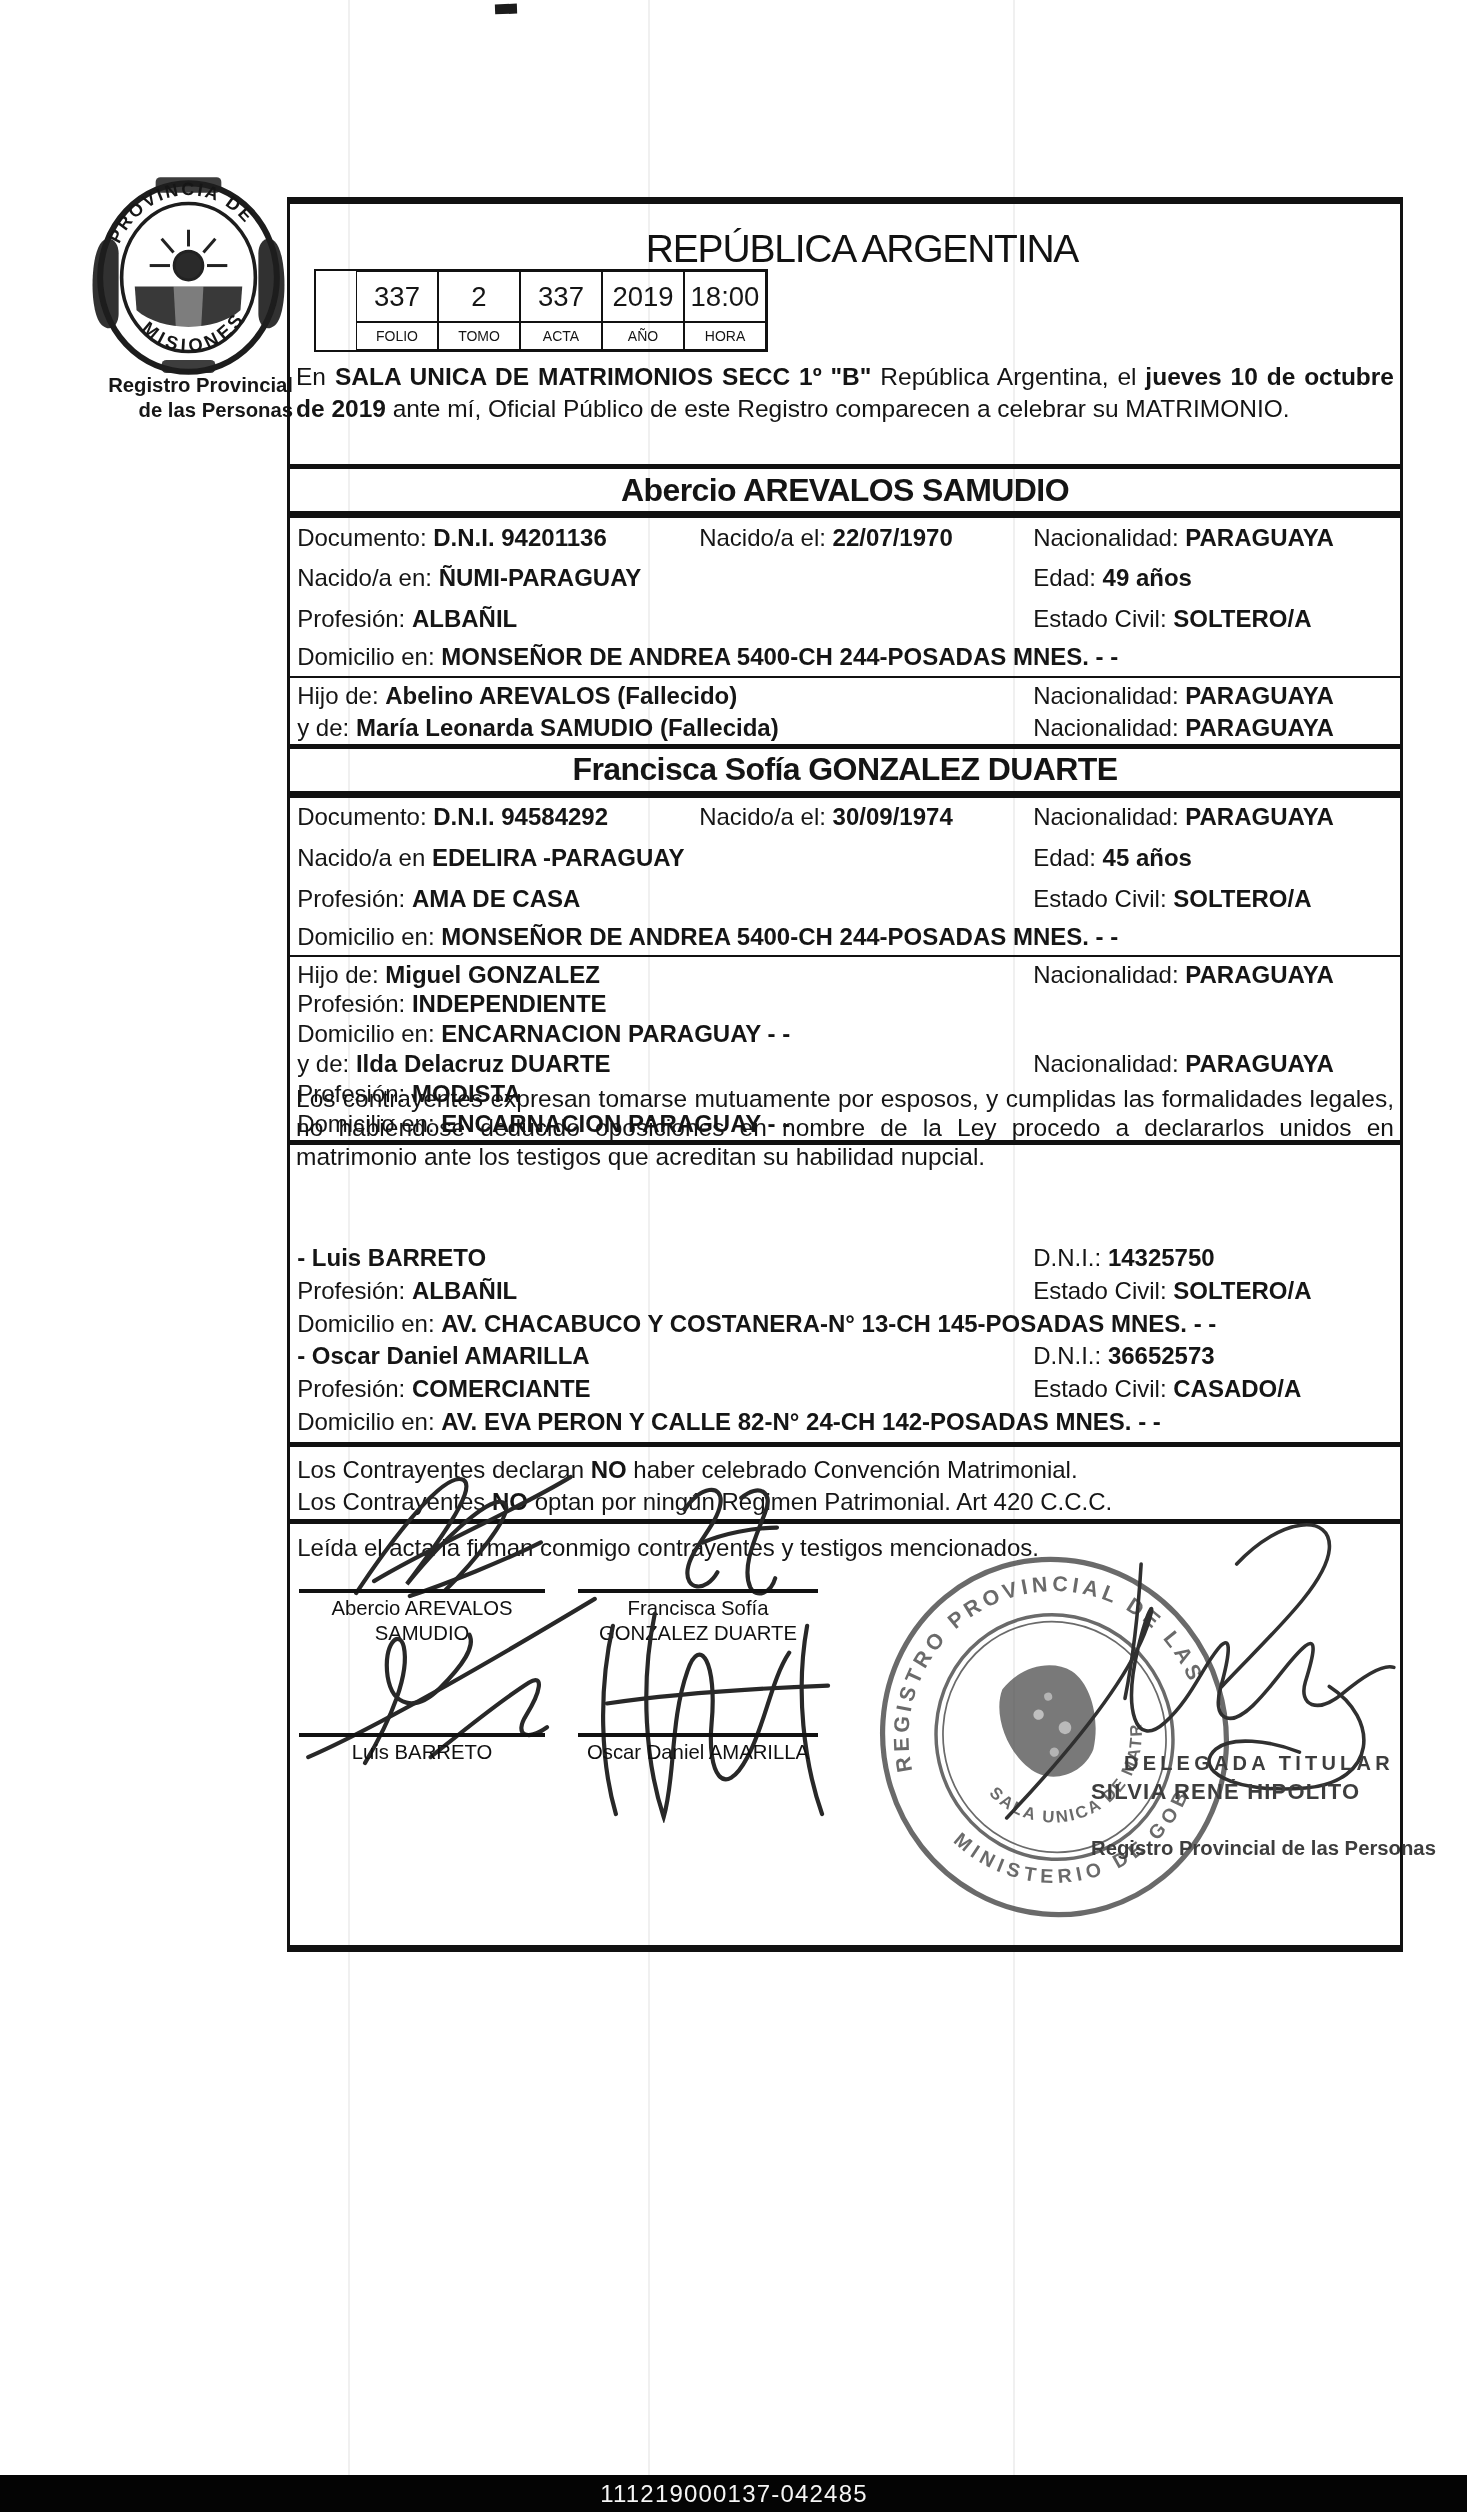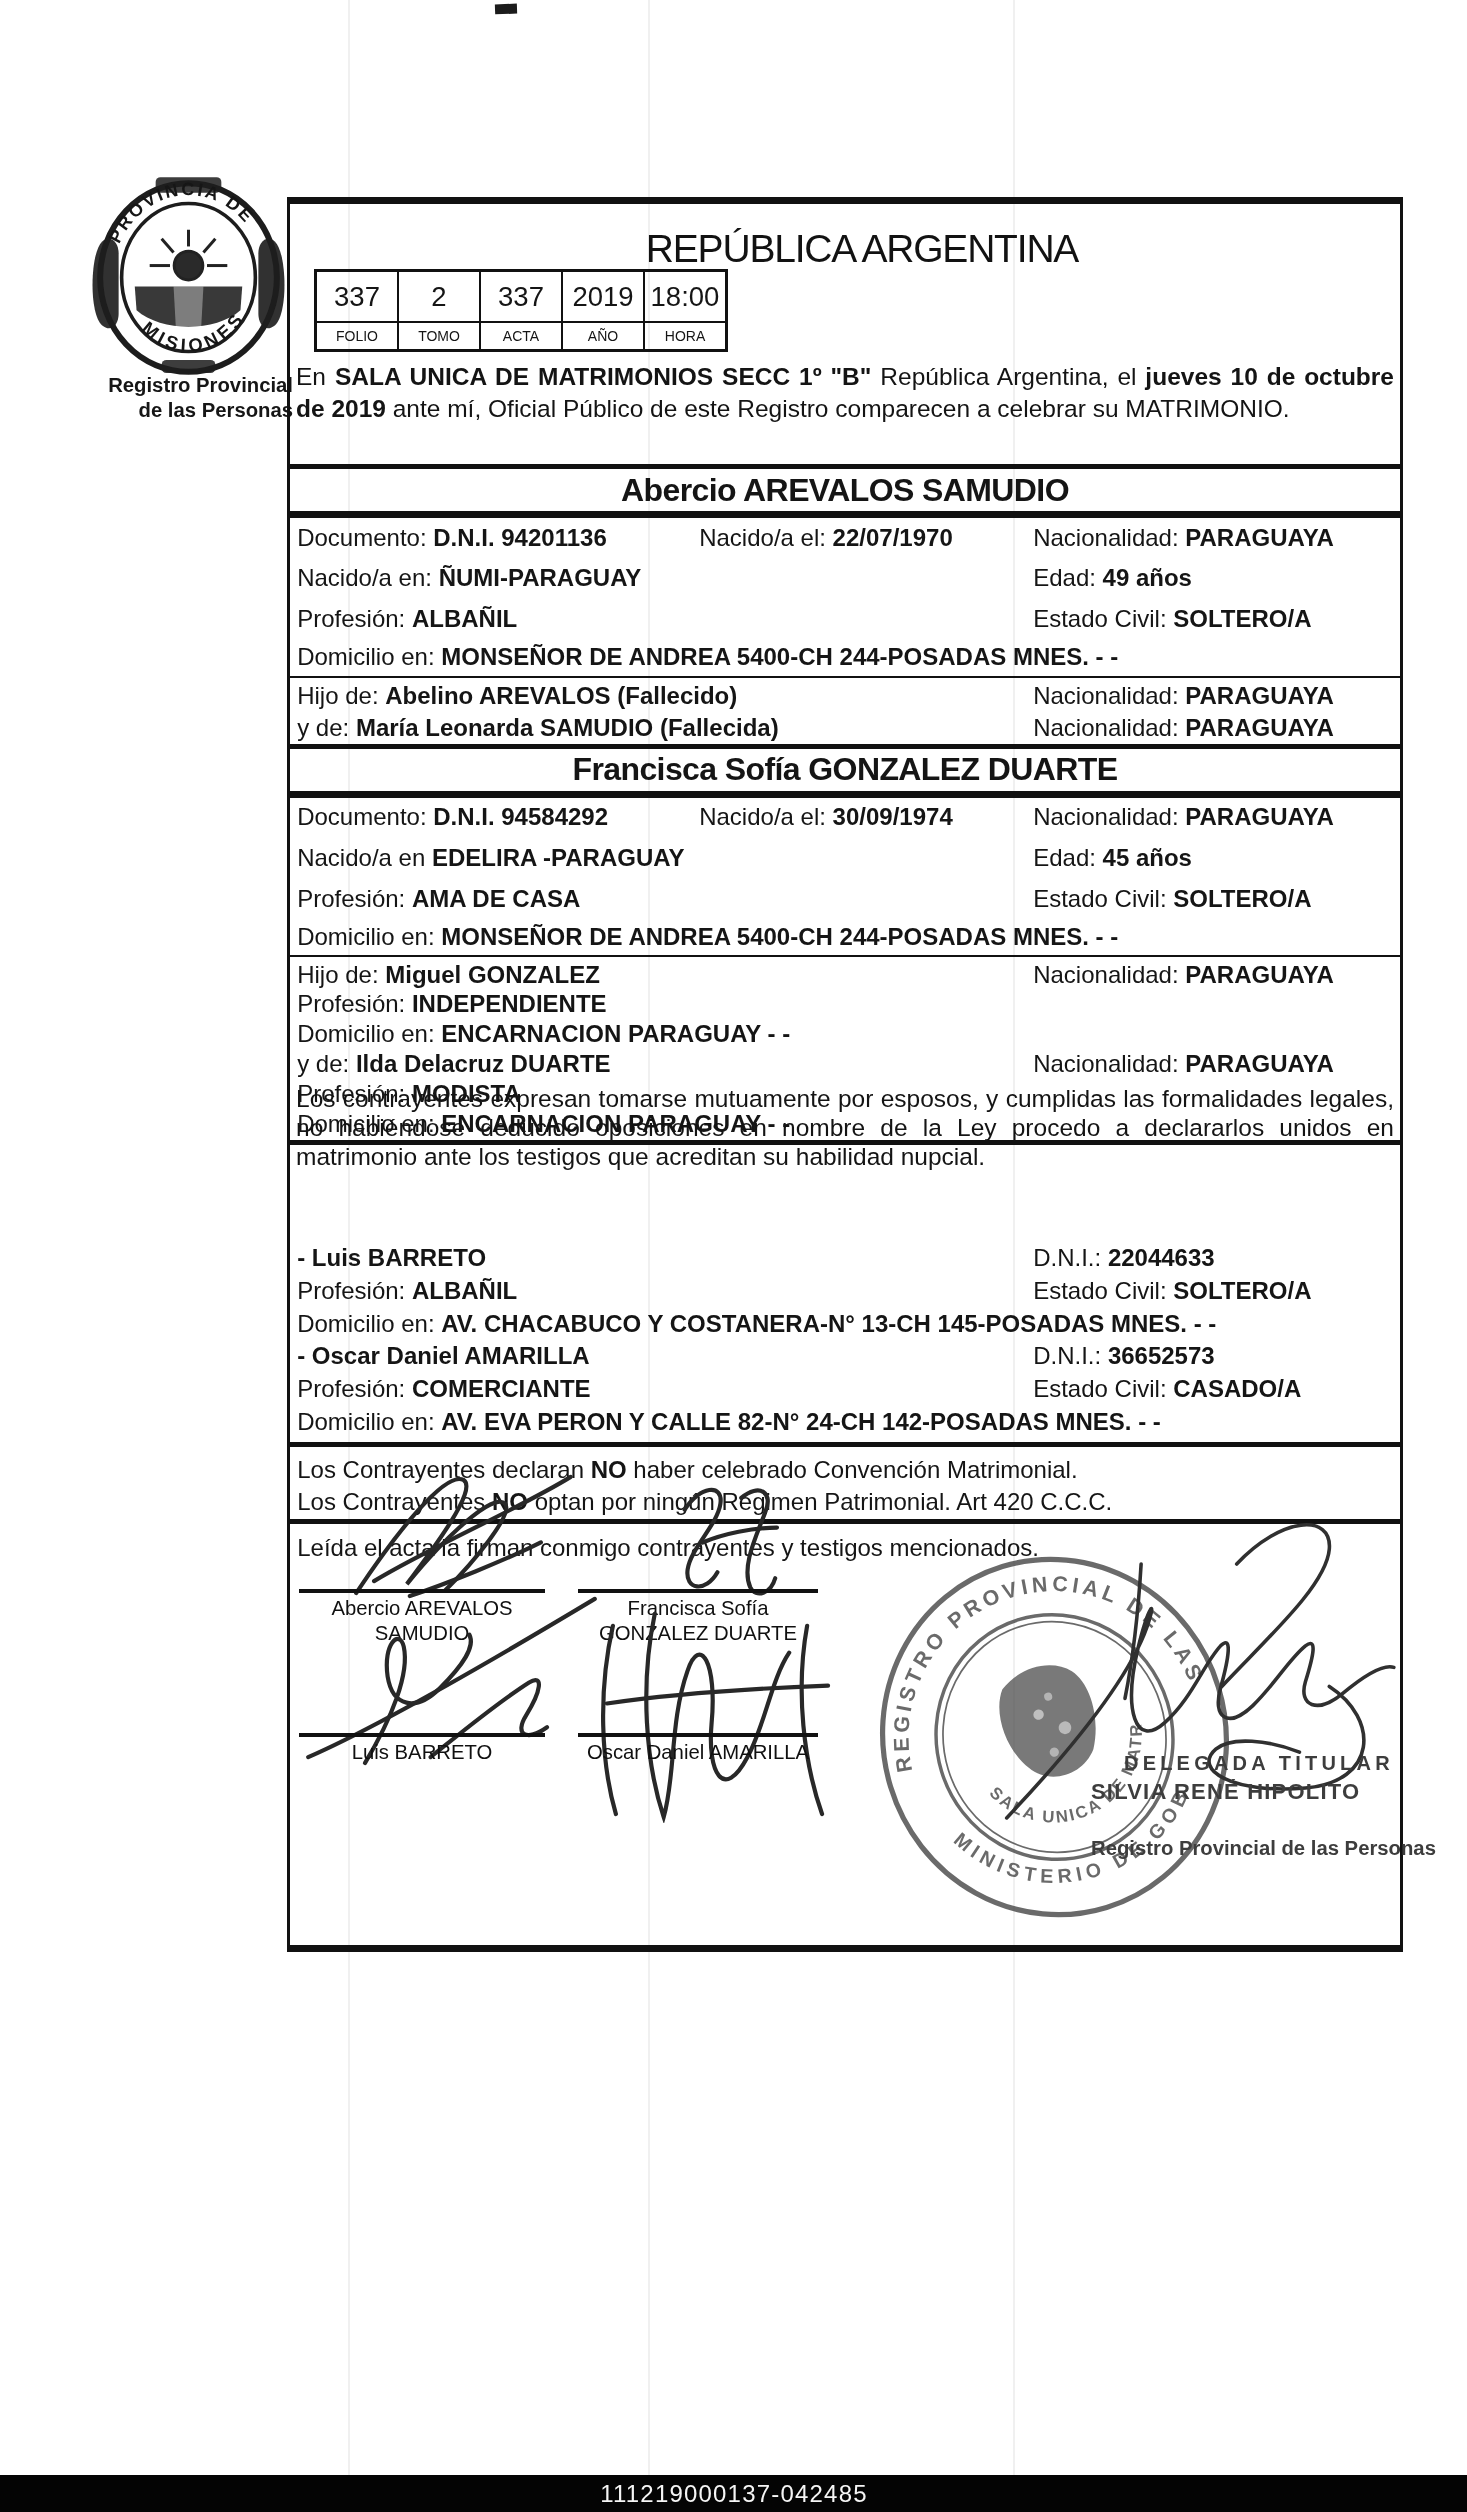--- a/index.html
+++ b/index.html
@@ -14,21 +14,21 @@
                font-weight:bold;font-size:20.3px;line-height:25px;color:#161616;}
 
   
   .doc-box{position:absolute;left:287px;top:197px;width:1116px;height:1755px;
            border:3px solid #111;border-top:7.8px solid #111;border-bottom:7.8px solid #111;
            box-sizing:border-box;}
   .abs{position:absolute;}
   .doc-title{left:0;right:0;top:23px;text-align:center;font-size:39px;letter-spacing:-1.2px;color:#121212;padding-left:34px;}
 
   .reg-table{left:24px;top:65px;border:2.4px solid #111;display:grid;
-             grid-template-columns:repeat(5,82px);}
+             grid-template-columns:repeat(5,82px);padding-left:40px;}
   .reg-cell{border:1.8px solid #111;text-align:center;display:flex;align-items:center;justify-content:center;}
   .reg-val{height:49px;font-size:27.5px;}
   .reg-lab{height:26px;font-size:14px;}
 
   .type-box{left:850px;top:65px;width:241px;height:71px;border:3.6px solid #111;
             display:flex;align-items:center;justify-content:center;font-size:28px;letter-spacing:-0.6px;}
 
   .para{left:6px;width:1098px;font-size:24.5px;text-align:justify;color:#141414;}
   .intro{top:157px;line-height:32px;}
   .consent{top:880px;line-height:29px;}
@@ -200,21 +200,21 @@
       <span class="lbl">Domicilio en:</span> <span class="val">ENCARNACION PARAGUAY - -</span>
     </div>
 
     <div class="abs sep" style="top:874px;height:0px"></div>
     <div class="abs sep" style="top:936px;height:5.4px"></div>
 
     <p class="abs para consent" style="margin:0">Los contrayentes expresan tomarse mutuamente por esposos, y cumplidas las formalidades legales, no habiéndose deducido oposiciones en nombre de la Ley procedo a declararlos unidos en matrimonio ante los testigos que acreditan su habilidad nupcial.</p>
 
     <div class="abs row" style="top:1040px">
       <span class="val">- Luis BARRETO</span>
-      <span class="pair r"><span class="lbl">D.N.I.:</span> <span class="val">22044633</span></span>
+      <span class="pair r"><span class="lbl">D.N.I.:</span> <span class="val">14325750</span></span>
     </div>
     <div class="abs row" style="top:1073px">
       <span class="lbl">Profesión:</span> <span class="val">ALBAÑIL</span>
       <span class="pair r"><span class="lbl">Estado Civil:</span> <span class="val">SOLTERO/A</span></span>
     </div>
     <div class="abs row" style="top:1106px">
       <span class="lbl">Domicilio en:</span> <span class="val">AV. CHACABUCO Y COSTANERA-N° 13-CH 145-POSADAS MNES. - -</span>
     </div>
     <div class="abs row" style="top:1138px">
       <span class="val">- Oscar Daniel AMARILLA</span>

